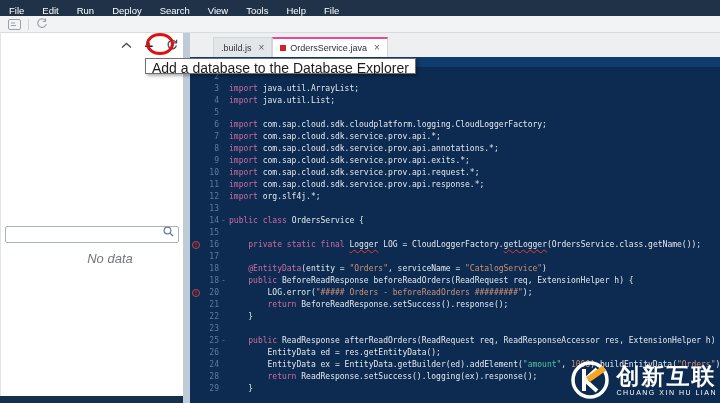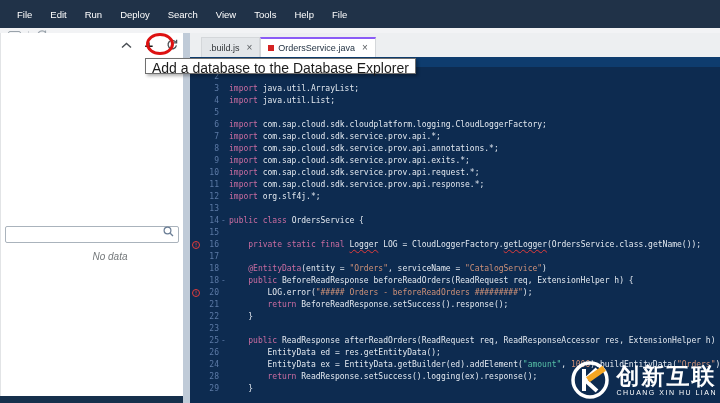--- a/index.html
+++ b/index.html
@@ -3,22 +3,22 @@
 <meta charset="utf-8">
 <style>
   * { margin:0; padding:0; box-sizing:border-box; }
   html,body { background:#555; }
   .app {
     position:relative; width:720px; height:403px; overflow:hidden;
     background:#16304c; font-family:"Liberation Sans", sans-serif;
   }
   
   .menubar {
-    height:28px; background:#203248; display:flex; align-items:center;
-    padding-left:8px; color:#fff; font-size:9.5px;
+    height:16px; background:#203248; display:flex; align-items:flex-end;
+    color:#fff; font-size:9.5px;
   }
   .menubar .mitem { padding:0 9px; cursor:default; }
   
   .toolbar {
     height:17px; background:#f2f3f5; border-bottom:1px solid #d9dcde;
     display:flex; align-items:center; padding-left:8px; gap:7px;
   }
   .toolbar .tb-icon { display:inline-flex; align-items:center; }
   .toolbar .tb-sep { width:1px; height:11px; background:#cfd3d7; }
   
@@ -28,31 +28,31 @@
   .ph-icon { display:inline-flex; align-items:center; justify-content:center; cursor:pointer; }
   .plus-btn { font-size:15px; font-weight:bold; color:#1a1a1a; line-height:1; width:16px; text-align:center; }
   .panel-body { flex:1; background:#fff; }
   .searchwrap { position:relative; margin:2px 4px 0 4px; margin-top:166px; }
   .searchwrap input {
     width:100%; height:17px; border:1px solid #aab3bc; border-radius:2px;
     font-size:9px; padding:0 18px 0 5px; outline:none; color:#333;
     font-family:"Liberation Sans", sans-serif; background:#fff;
   }
   .searchwrap svg { position:absolute; right:5px; top:3px; }
-  .nodata { text-align:center; font-style:italic; color:#73777a; font-size:10px; margin-top:8px;margin-left:36px; }
+  .nodata { text-align:center; font-style:italic; color:#73777a; font-size:13px; margin-top:8px;margin-left:36px; }
   .splitter { width:7px; background:#c0cbd8; cursor:col-resize; }
   
   .editor-col { flex:1; display:flex; flex-direction:column; min-width:0; }
-  .tabbar { height:24px; background:#edeff1; display:flex; align-items:flex-end; padding-left:11px; }
+  .tabbar { height:24px; background:#edeff1; display:flex; align-items:flex-end; padding-left:23px; }
   .tab {
     height:20px; display:flex; align-items:center; padding:0 7px; font-size:9px;
     color:#32363a; cursor:pointer; white-space:nowrap;
   }
   .tab.inactive { background:#e3e6e9; border:1px solid #d4d7da; border-bottom:none; }
-  .tab.active { background:#fff; border:1px solid #d4d7da; border-bottom:none; border-top:2px solid #8b5cf6; color:#1d2d3e; }
+  .tab.active { background:#fff; border:1px solid #d4d7da; border-bottom:none; border-top:2px solid #ec4899; color:#1d2d3e; }
   .tab .dot { width:6px; height:6px; background:#d42323; margin-right:4px; }
   .tab .close { margin-left:7px; color:#5a5e62; font-size:10px; line-height:1; }
   .editor { position:relative; flex:1; background:#0d2b50; overflow:hidden; }
   .editor-band { position:absolute; top:0; left:0; right:0; height:10px; background:#0e3c6e; }
   .code-lines { position:absolute; top:1px; left:0; right:0; font-family:"DejaVu Sans Mono", monospace; font-size:8px; }
   .line { height:12px; display:flex; align-items:center; }
   .gutter { position:relative; width:30px; flex:none; text-align:right; color:#5c7aa6; font-size:8px; padding-right:1px; }
   .gutter .erricon {
     position:absolute; left:2px; top:1px; width:8px; height:8px; border:1px solid #e23b3b;
     border-radius:50%; color:#e23b3b; font-size:6px; line-height:6px; text-align:center; font-weight:bold;

